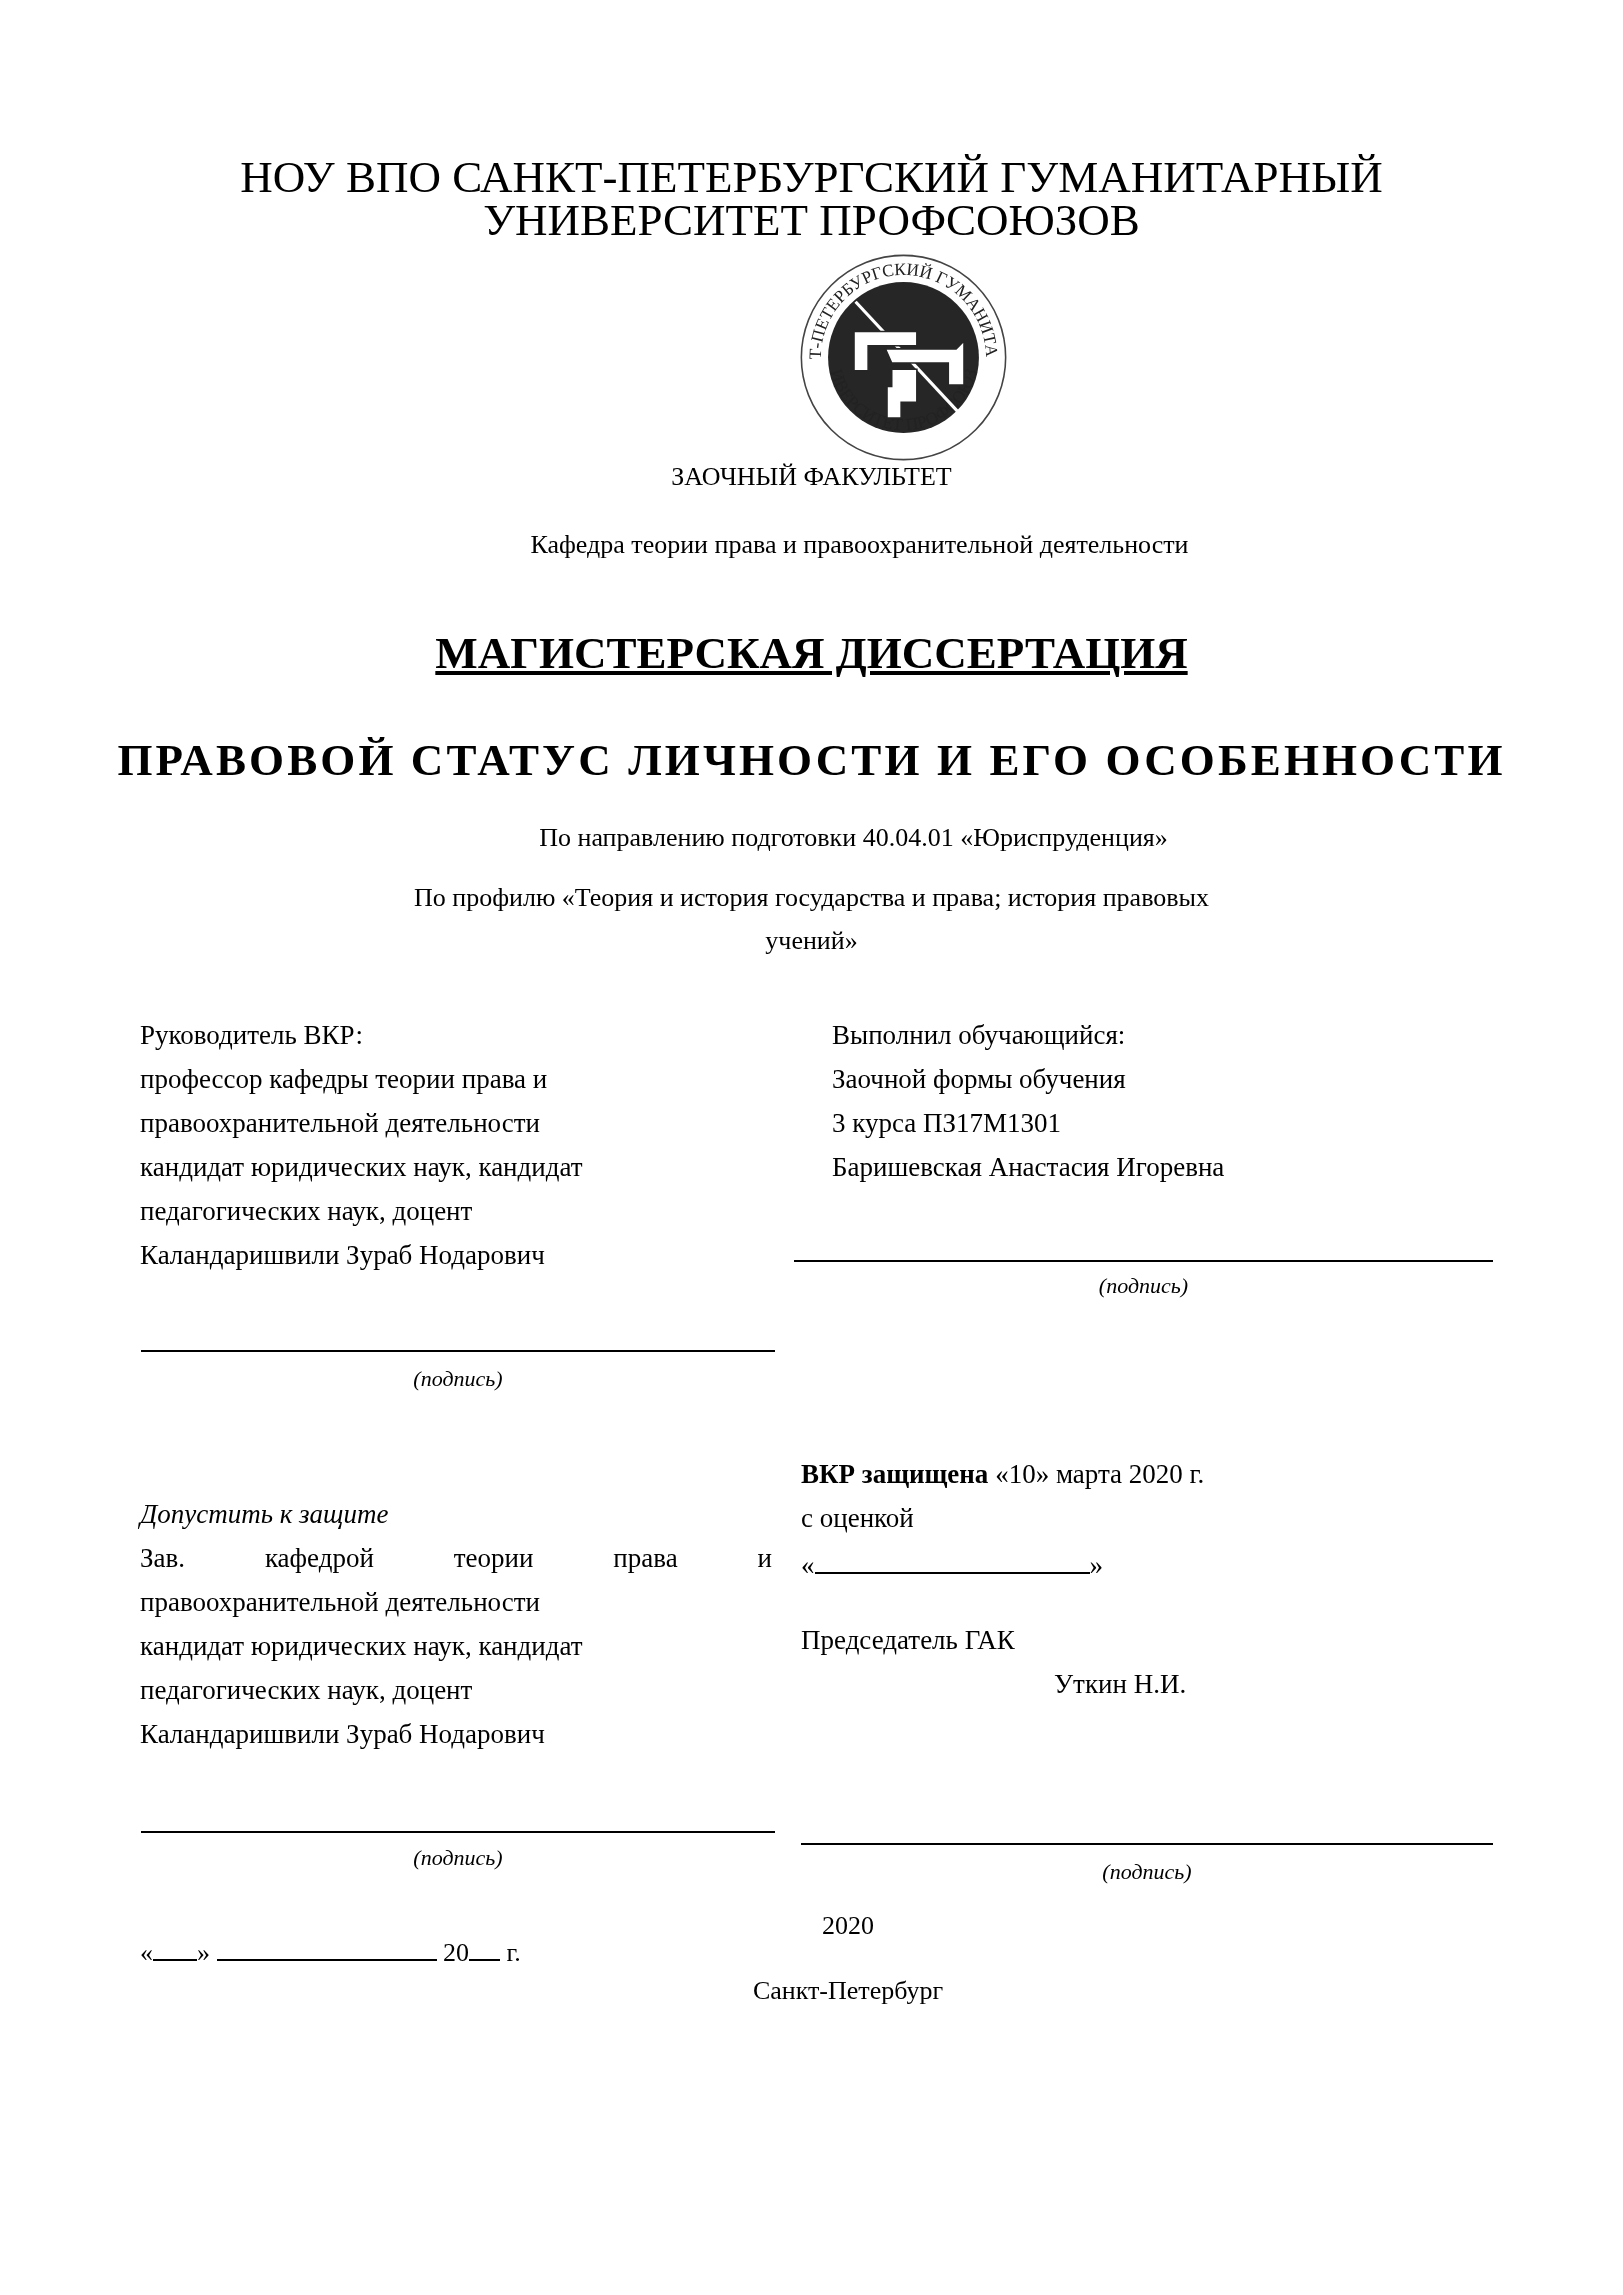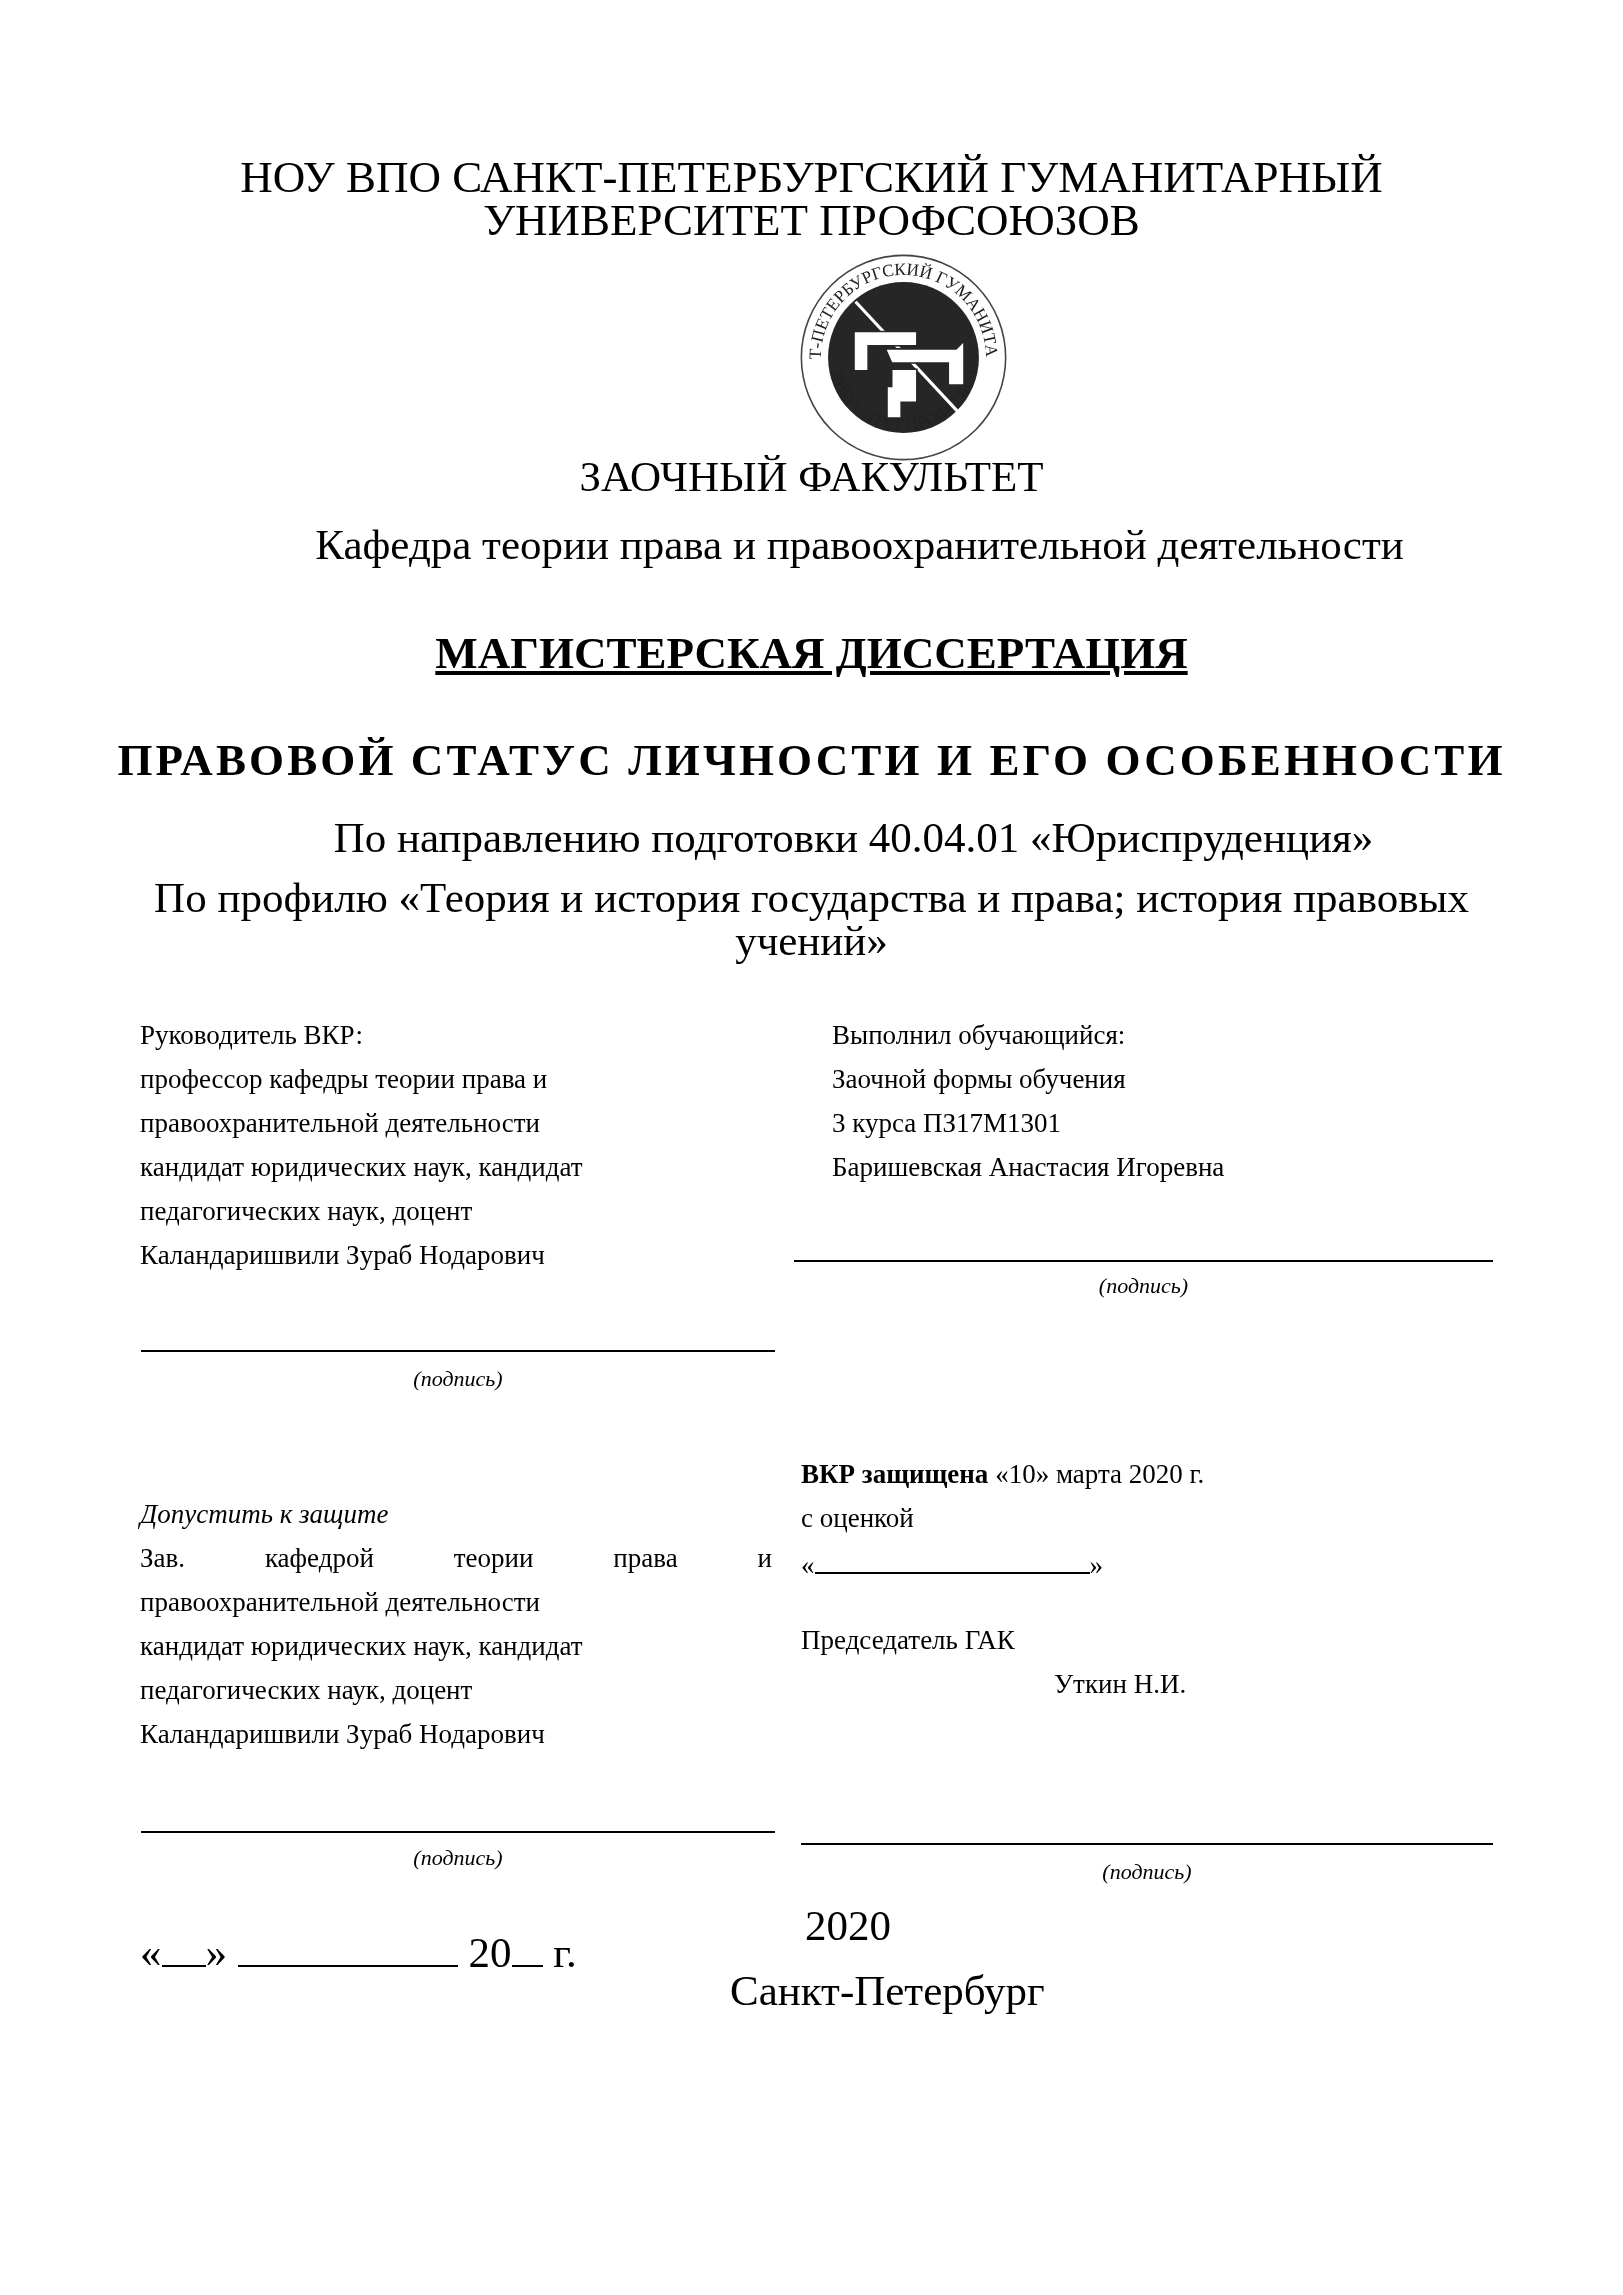--- a/index.html
+++ b/index.html
@@ -1,21 +1,21 @@
 <!DOCTYPE html>
 <html style="font-size:12.6px"><head>
 <meta charset="utf-8">
 <style>
   html, body { margin: 0; padding: 0; background: #ffffff; }
   body { width: 1623px; height: 2295px; position: relative; overflow: hidden;
          font-family: "Liberation Serif", "DejaVu Serif", serif; color: #000; }
   .abs { position: absolute; white-space: nowrap; }
   .center { left: 0; width: 1623px; text-align: center; }
   .t46 { font-size: 45px; line-height: 44px; }
-  .t44 { font-size: 43px; line-height: 44px; }
+  .t44 { font-size: 26px; line-height: 44px; }
   .bold { font-weight: bold; }
   .ital { font-style: italic; }
   .spaced { letter-spacing: 3.1px; }
   .sigline { position: absolute; height: 0; border-top: 2.4px solid #000; }
   .caption { font-size: 22px; font-style: italic; text-align: center; }
   .col { position: absolute; font-size: 27px; line-height: 44px; }
   .col div { white-space: nowrap; }
   .justify-line { display: flex; justify-content: space-between; width: 632px; }
   .blank { display: inline-block; border-bottom: 2.4px solid #000; vertical-align: baseline; height: 6.3px; }
 </style>

